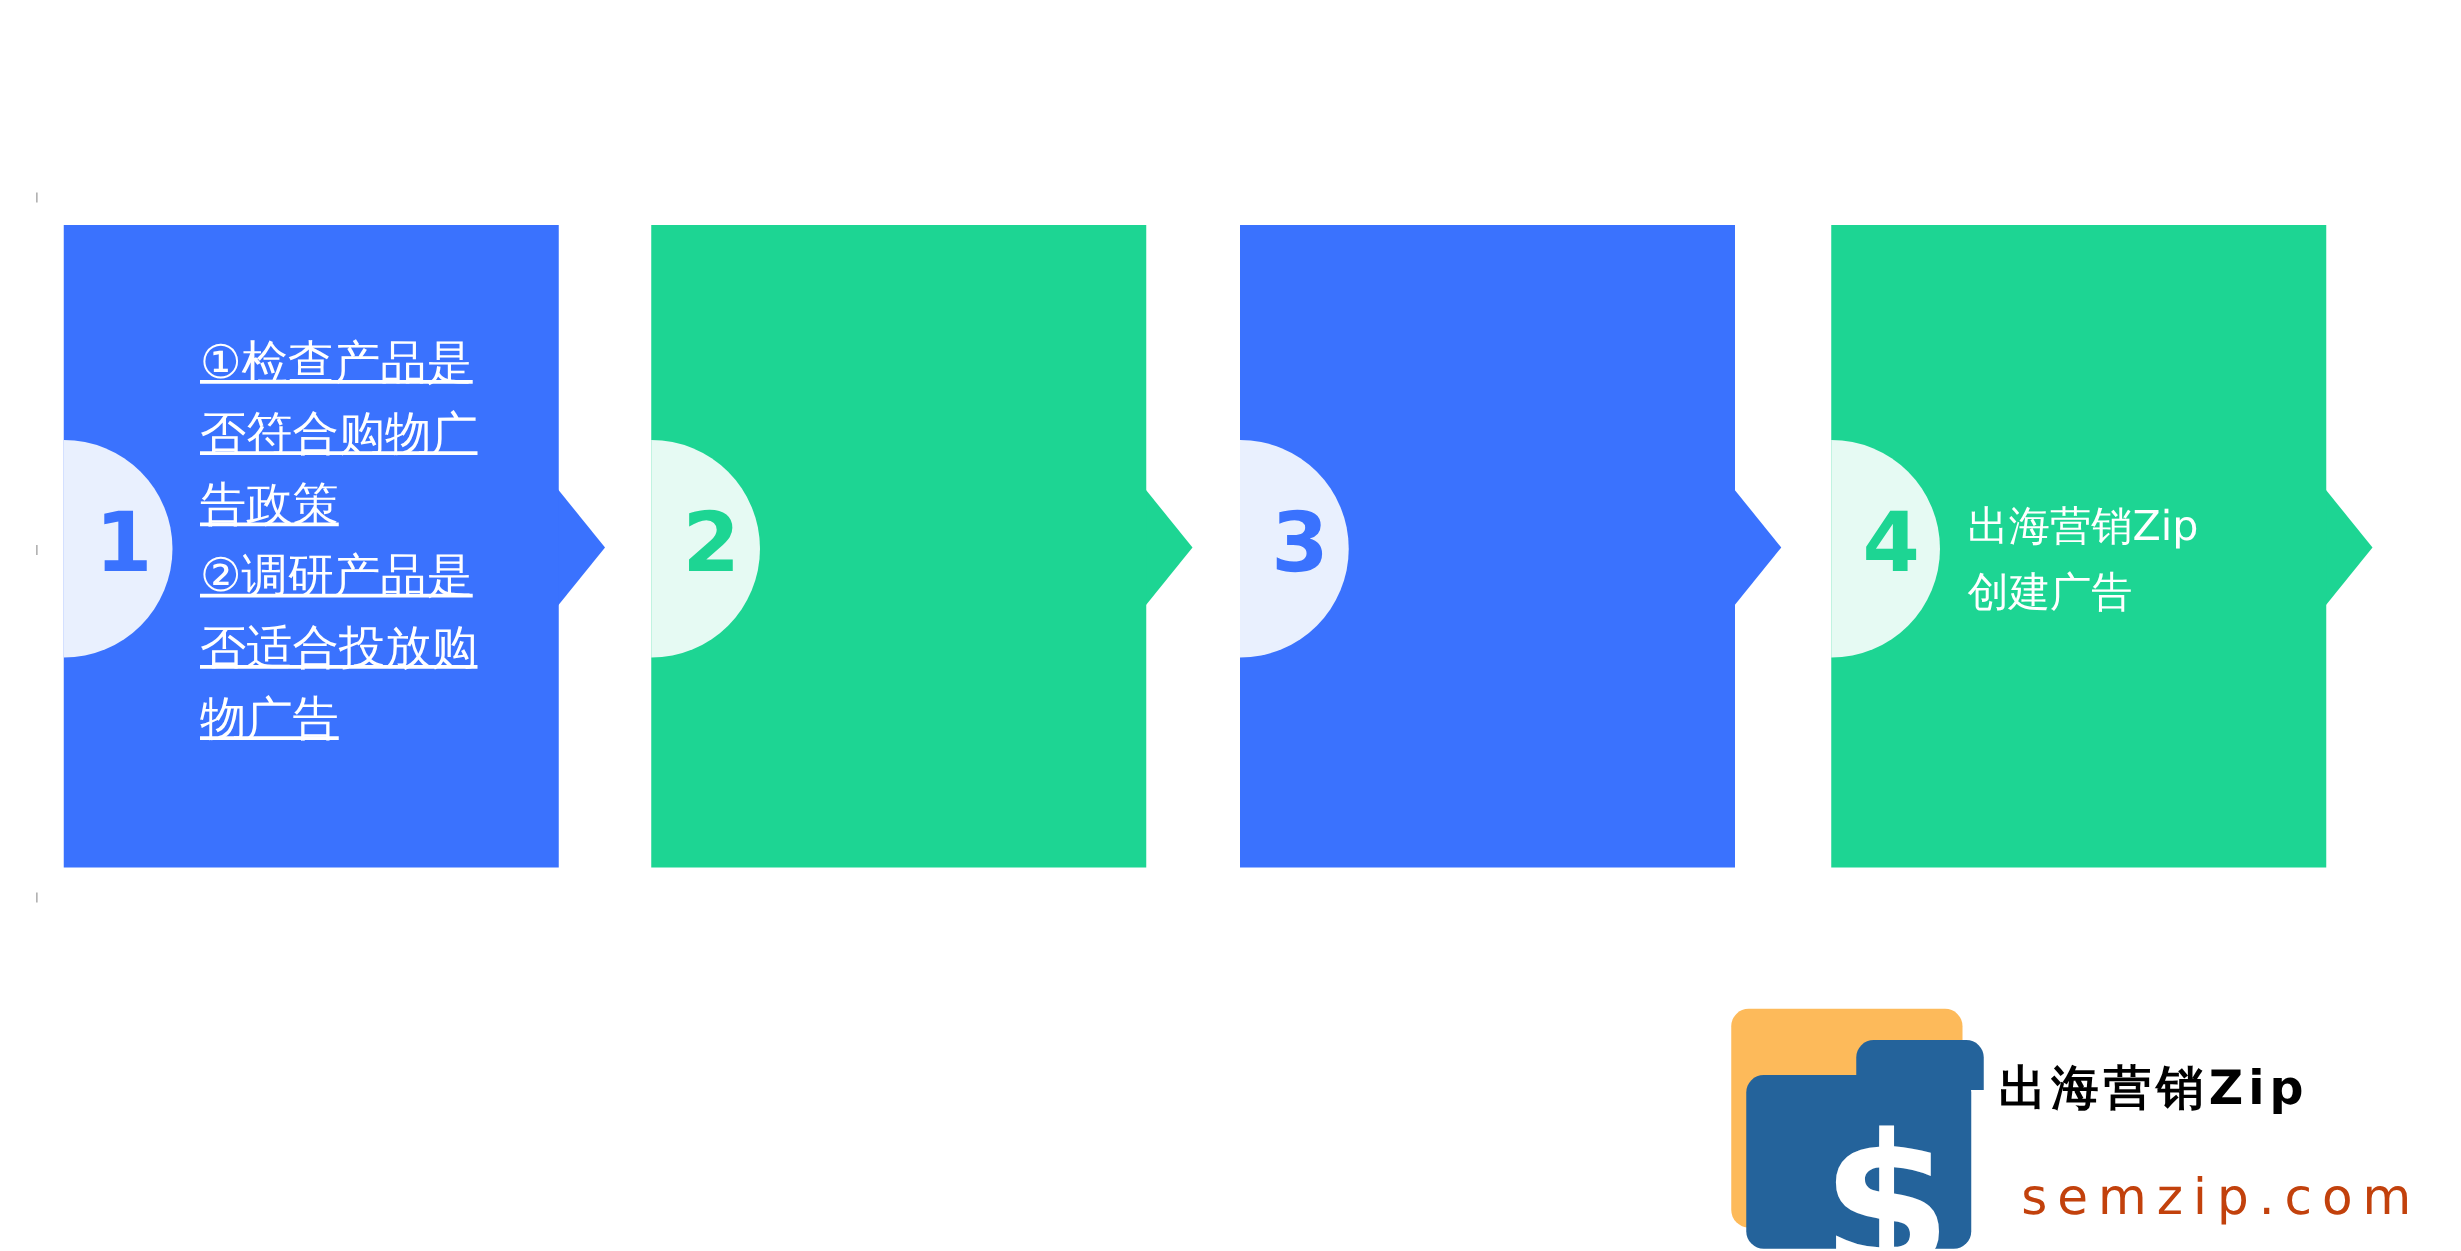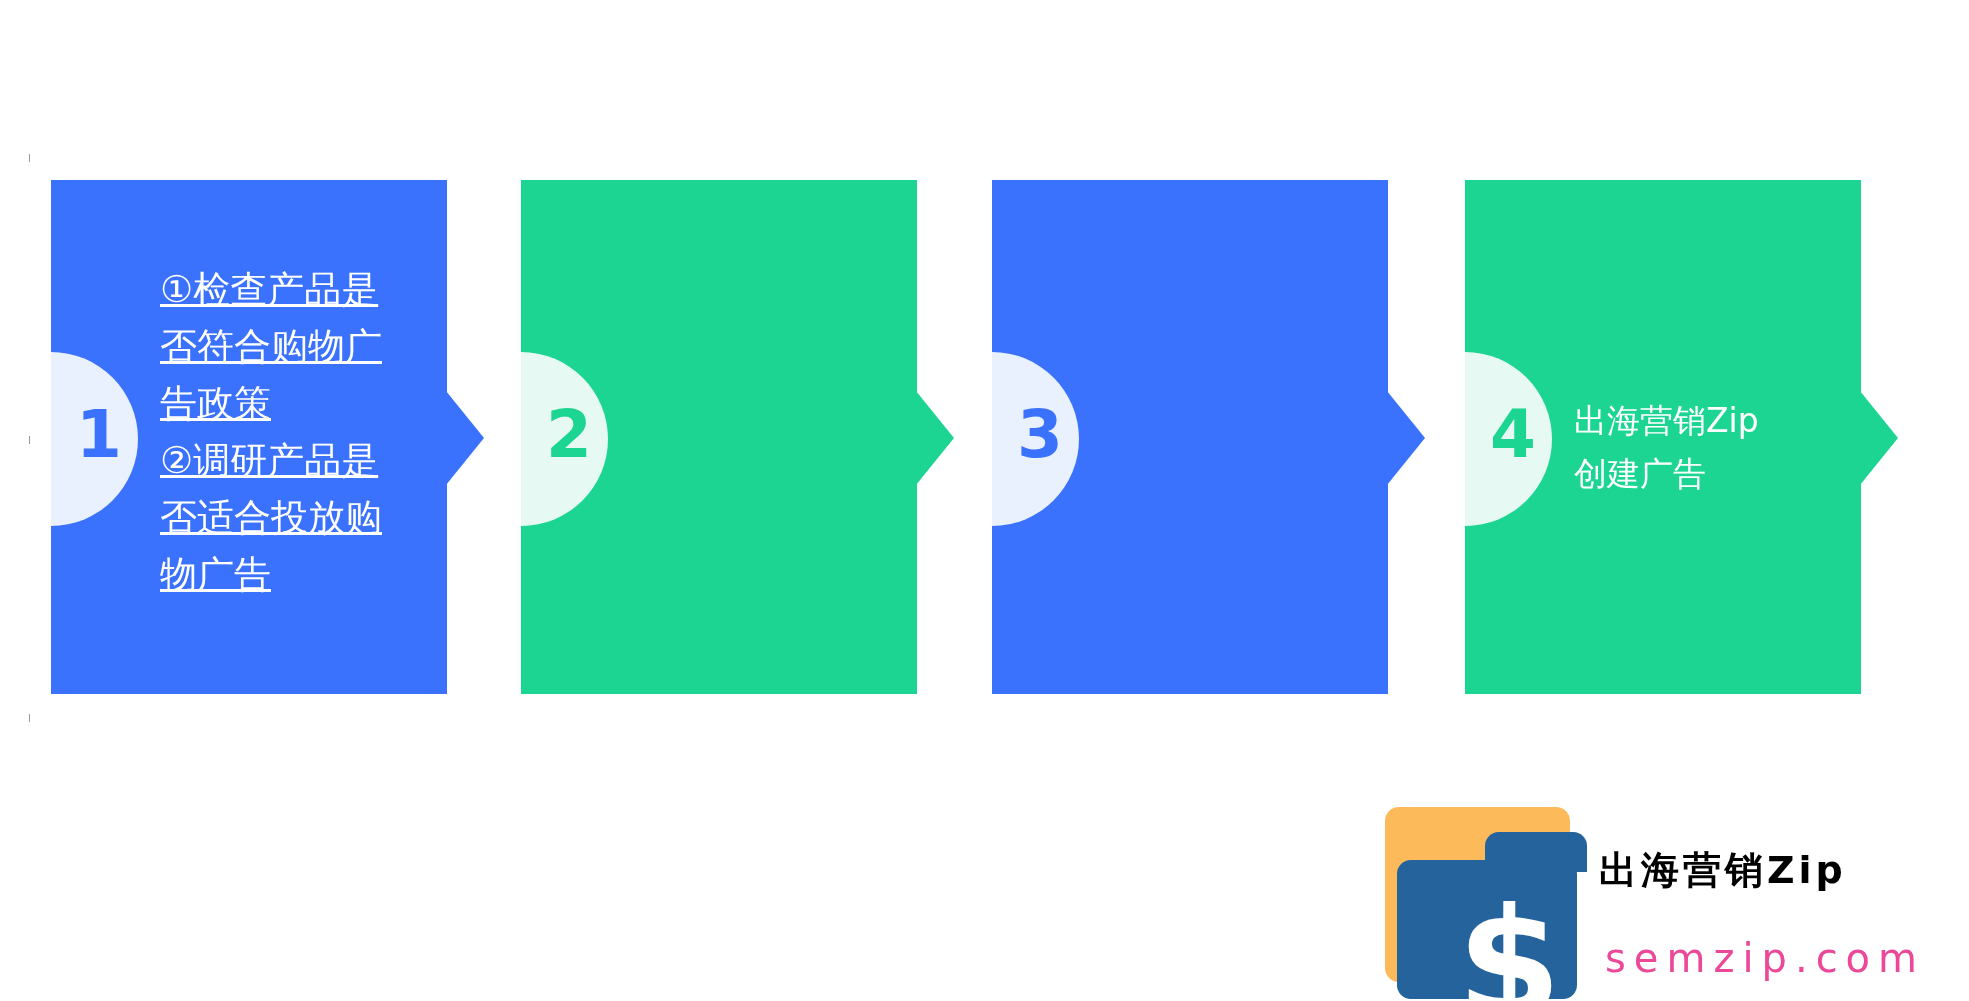--- a/index.html
+++ b/index.html
@@ -54,21 +54,21 @@
   }
   .dollar {
     position: absolute; left: 60px; top: 28px; width: 100px; height: 150px;
     color: #ffffff; font-size: 150px; font-weight: bold; line-height: 150px; text-align: center;
   }
   .brand-cn {
     position: absolute; left: 214px; top: 30px; font-size: 38px; font-weight: bold;
     color: #000000; letter-spacing: 4px; line-height: 70px; white-space: nowrap;
   }
   .brand-url {
-    position: absolute; left: 220px; top: 128px; font-size: 40px; color: #ec4899;
+    position: absolute; left: 232px; top: 128px; font-size: 40px; color: #c2410c;
     letter-spacing: 8px; line-height: 50px; white-space: nowrap;
     font-family: "DejaVu Sans", sans-serif;
   }
 </style>
 </head>
 <body>
 
 <div class="tick" style="top:154px"></div>
 <div class="tick" style="top:436px"></div>
 <div class="tick" style="top:714px"></div>

